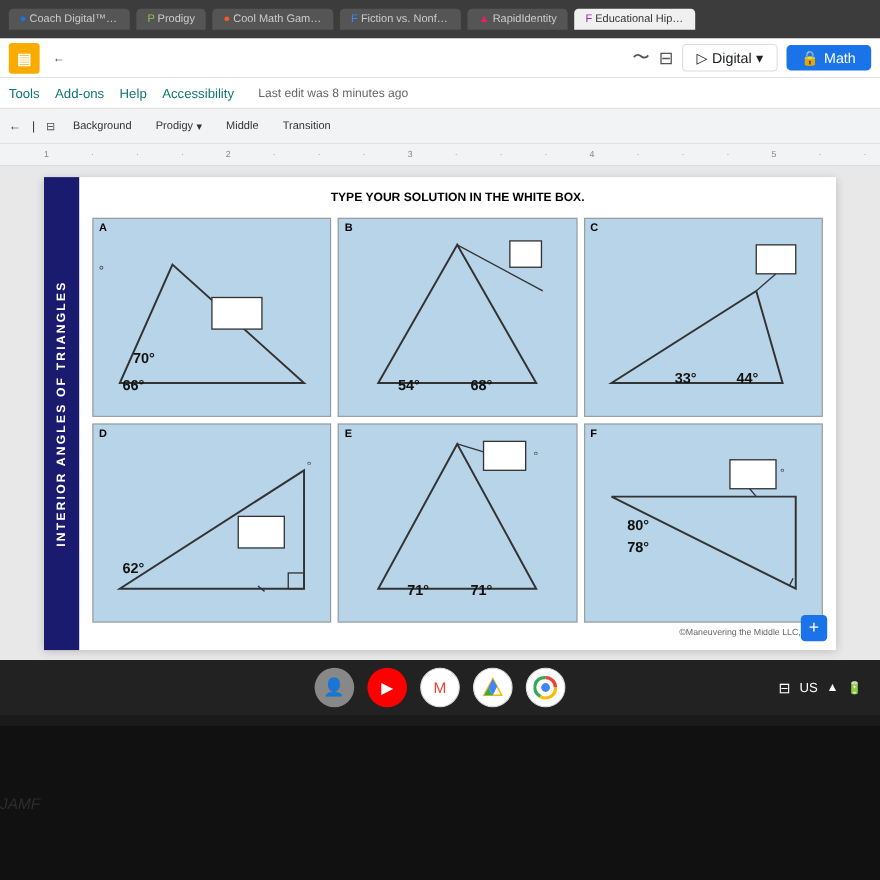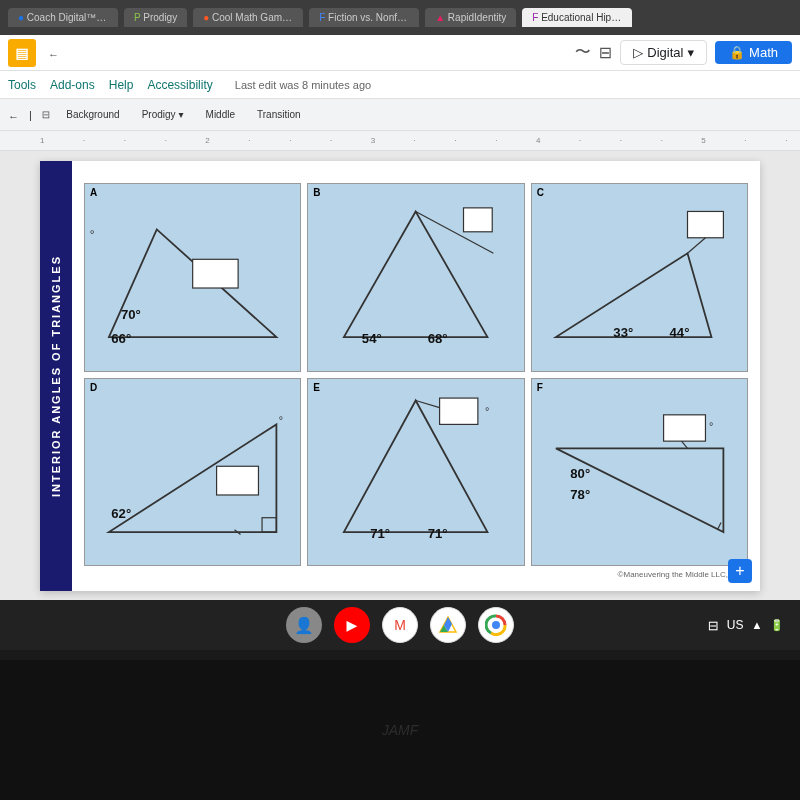--- a/index.html
+++ b/index.html
@@ -288,21 +288,20 @@
     }
 
     .bottom-dark {
       background: #111;
       height: 140px;
       position: absolute;
       bottom: 0;
       width: 100%;
       display: flex;
       align-items: center;
-      justify-content: center;
       font-style: italic;
     }
 
     .chrome-icon {
       color: #fff;
       font-size: 11px;
       opacity: 0.3;
     }
 
     
@@ -401,20 +400,21 @@
     <span class="ruler-marks">1 · · · 2 · · · 3 · · · 4 · · · 5 · · · 6 · · · 7 · · · 8 · · · 9 · · · 10 · · · 11 · · · 12 · · · 13</span>
   </div>
 
   <div class="slide-area">
     <div class="slide-panel">
 
       <div class="side-label">INTERIOR ANGLES OF TRIANGLES</div>
 
       <div class="slide-content">
         <div class="slide-title">
+          <div>TYPE YOUR SOLUTION IN THE WHITE BOX.</div>
         </div>
 
         <div class="triangles-grid">
 
           <div class="triangle-cell">
             <span class="cell-label">A</span>
             <svg viewBox="0 0 180 140" xmlns="http://www.w3.org/2000/svg">
               <polygon points="20,120 160,120 60,30" fill="none" stroke="#333" stroke-width="1.5"></polygon>
               <text x="30" y="105" font-size="11" font-weight="bold" fill="#111">70°</text>
               <text x="22" y="125" font-size="11" font-weight="bold" fill="#111">66°</text>

